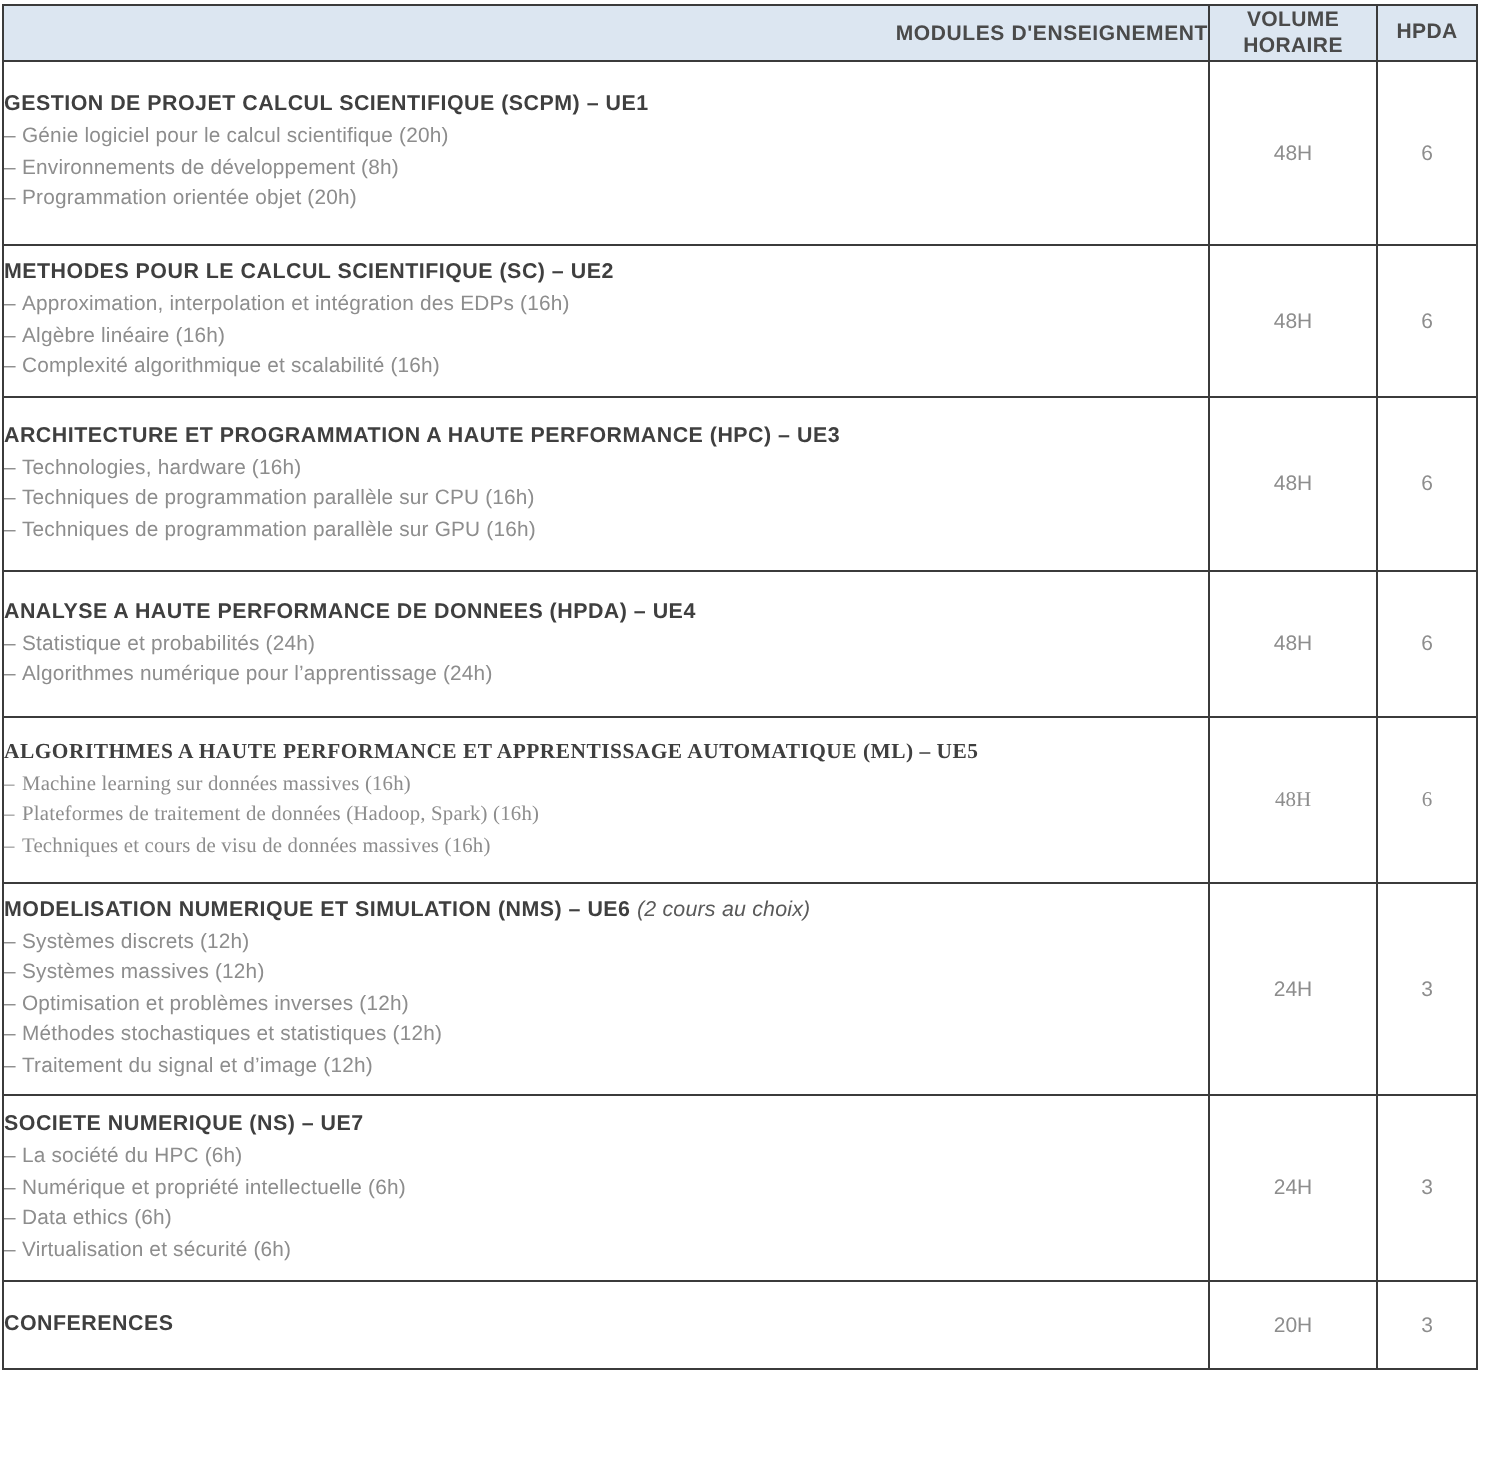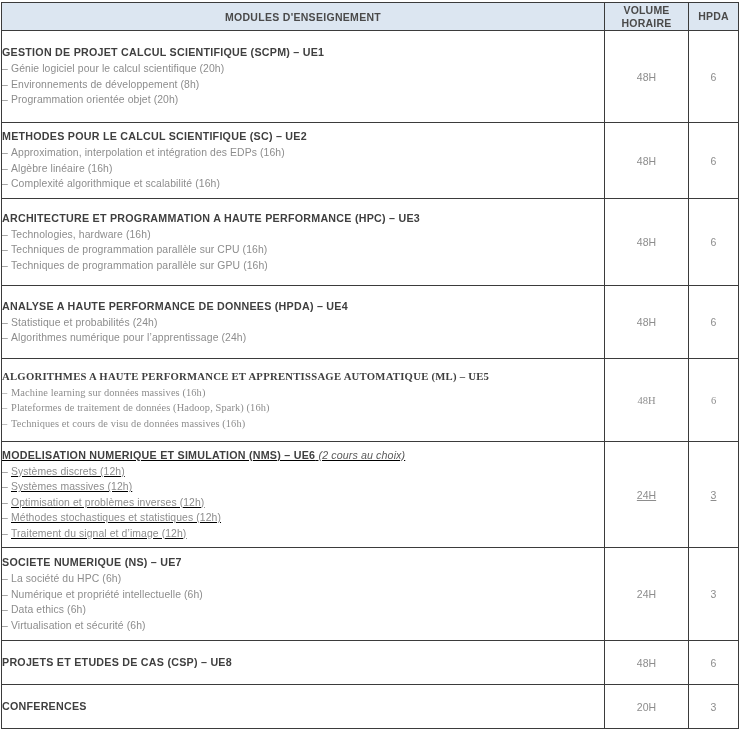--- a/index.html
+++ b/index.html
@@ -46,21 +46,21 @@
   thead th {
     background: #dce6f1;
     color: #4a4a4a;
     font-size: 10.5px;
     font-weight: bold;
     letter-spacing: 0.2px;
     height: 27px;
     border-color: #8ea9c6;
   }
   th.head-modules {
-    text-align: center;
+    text-align: right;
     padding-left: 7px;
     letter-spacing: 0.3px;
   }
   th.head-volume,
   th.head-ects {
     text-align: center;
     line-height: 12.5px;
   }
   th.head-volume .l1,
   th.head-volume .l2 { display: block; text-align: center; }
@@ -108,21 +108,21 @@
     display: inline-block;
     width: 9px;
   }
 
   
   tr.r-ue1 td { height: 91px; }
   tr.r-ue2 td { height: 75px; }
   tr.r-ue3 td { height: 86px; }
   tr.r-ue4 td { height: 72px; }
   tr.r-ue5 td { height: 82px; font-family: Liberation Serif, serif; }
-  tr.r-ue6 td { height: 105px; text-decoration: underline; }
+  tr.r-ue6 td { height: 105px; }
   tr.r-ue7 td { height: 92px; }
   tr.r-ue8 td { height: 43px; }
   tr.r-conf td { height: 43px; }
 
   tr.title-only td.module-cell { vertical-align: middle; }
   tr.title-only .module-title { margin: 0; }
 </style>
 </head>
 <body>
 
@@ -249,29 +249,20 @@
             <li><span class="dash">–</span><span>La société du HPC (6h)</span></li>
             <li><span class="dash">–</span><span>Numérique et propriété intellectuelle (6h)</span></li>
             <li><span class="dash">–</span><span>Data ethics (6h)</span></li>
             <li><span class="dash">–</span><span>Virtualisation et sécurité (6h)</span></li>
           </ul>
         </td>
         <td class="num-cell">24H</td>
         <td class="num-cell">3</td>
       </tr>
 
-      <tr class="r-ue8 title-only">
-        <td class="module-cell">
-          <p class="module-title">
-            <span>PROJETS ET ETUDES DE CAS (CSP) – UE8</span>
-          </p>
-        </td>
-        <td class="num-cell">48H</td>
-        <td class="num-cell">6</td>
-      </tr>
 
       <tr class="r-conf title-only">
         <td class="module-cell">
           <p class="module-title">
             <span>CONFERENCES</span>
           </p>
         </td>
         <td class="num-cell">20H</td>
         <td class="num-cell">3</td>
       </tr>

